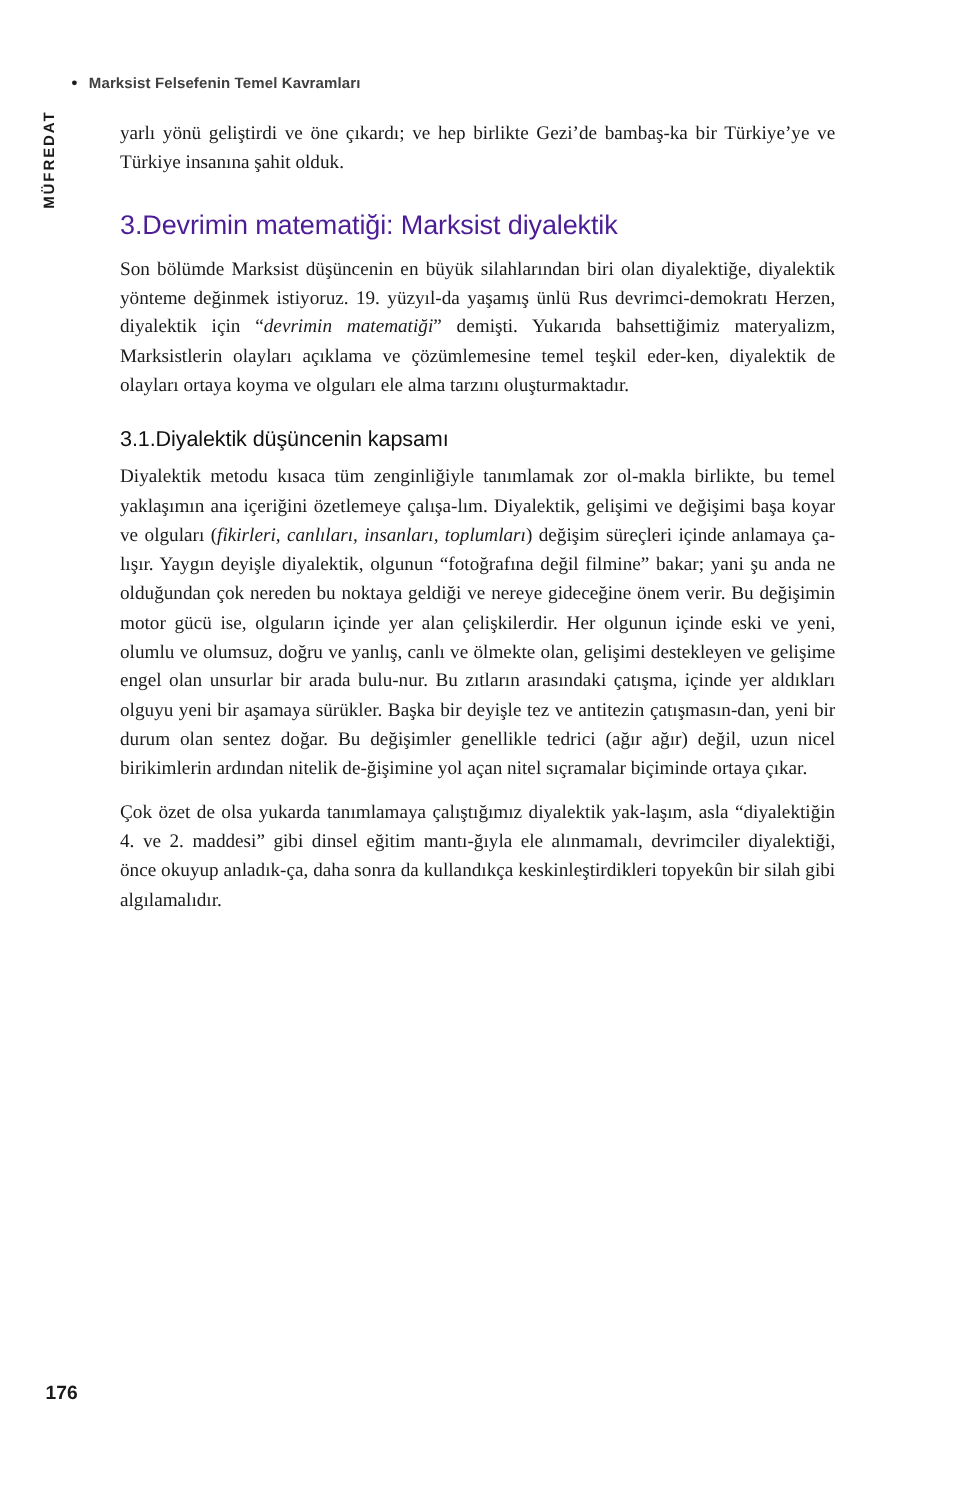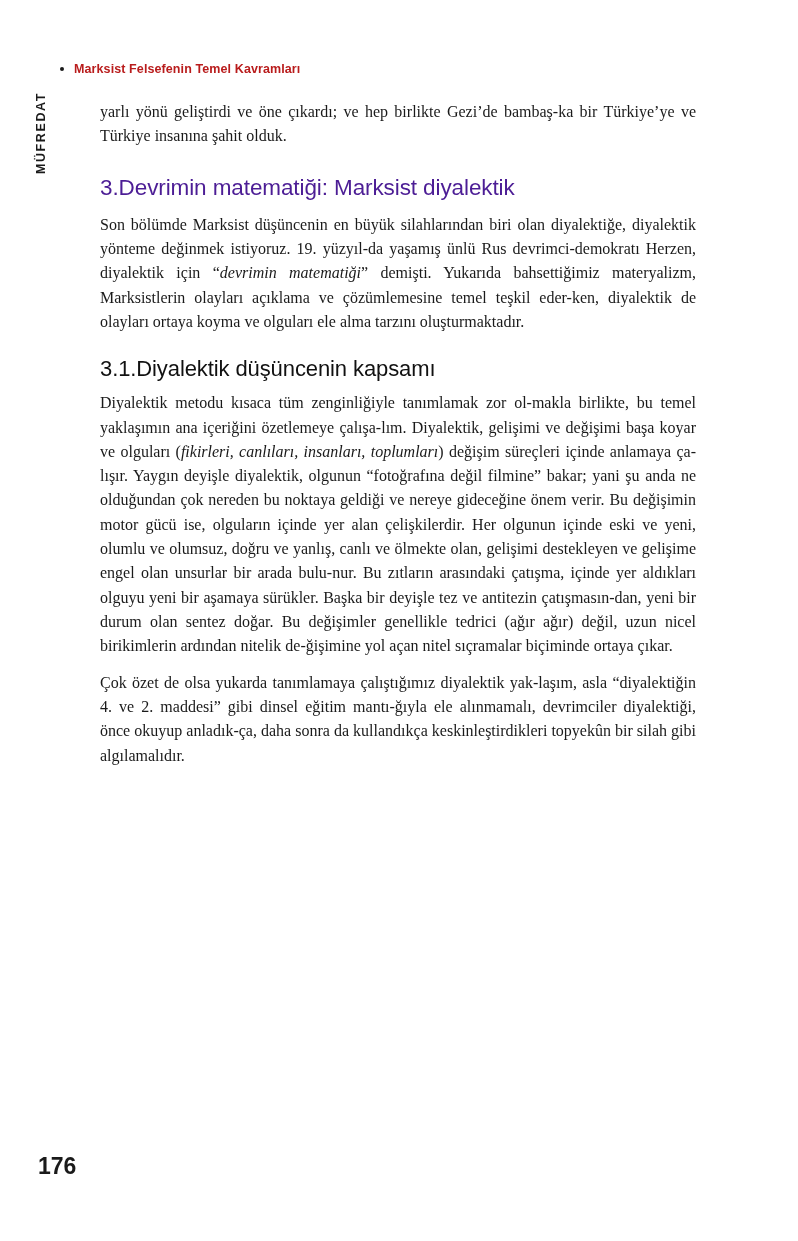--- a/index.html
+++ b/index.html
@@ -47,21 +47,21 @@
     height: 4px;
     border-radius: 50%;
     background: #1a1a1a;
     display: inline-block;
   }
   .runhead .txt {
     font-family: "Liberation Sans", sans-serif;
     font-weight: bold;
     font-size: 12.5px;
     letter-spacing: 0.1px;
-    color: #b91c1c;
+    color: #404040;
   }
   .content {
     position: absolute;
     left: 100px;
     top: 100px;
     width: 596px;
   }
   p.body {
     margin: 0 0 12px 0;
     font-size: 16px;
@@ -74,34 +74,34 @@
     font-family: "Liberation Sans", sans-serif;
     font-weight: 400;
     font-size: 22.5px;
     margin: 26px 0 12px 0;
     letter-spacing: -0.1px;
     color: #4c1d95;
   }
   h3.subsection {
     font-family: "Liberation Sans", sans-serif;
     font-weight: 400;
-    font-size: 22px;
+    font-size: 18px;
     margin: 22px 0 9px 0;
     letter-spacing: -0.1px;
     color: #111;
   }
   em { font-style: italic; }
   strong { font-weight: normal; }
   .folio {
     position: absolute;
     left: 38px;
     top: 1153px;
     font-family: "Liberation Sans", sans-serif;
     font-weight: bold;
-    font-size: 23px;
+    font-size: 16px;
     color: #1a1a1a;
   }
 </style>
 </head>
 <body>
 
 <div class="page">
 
   <div class="side-label">MÜFREDAT</div>
 

